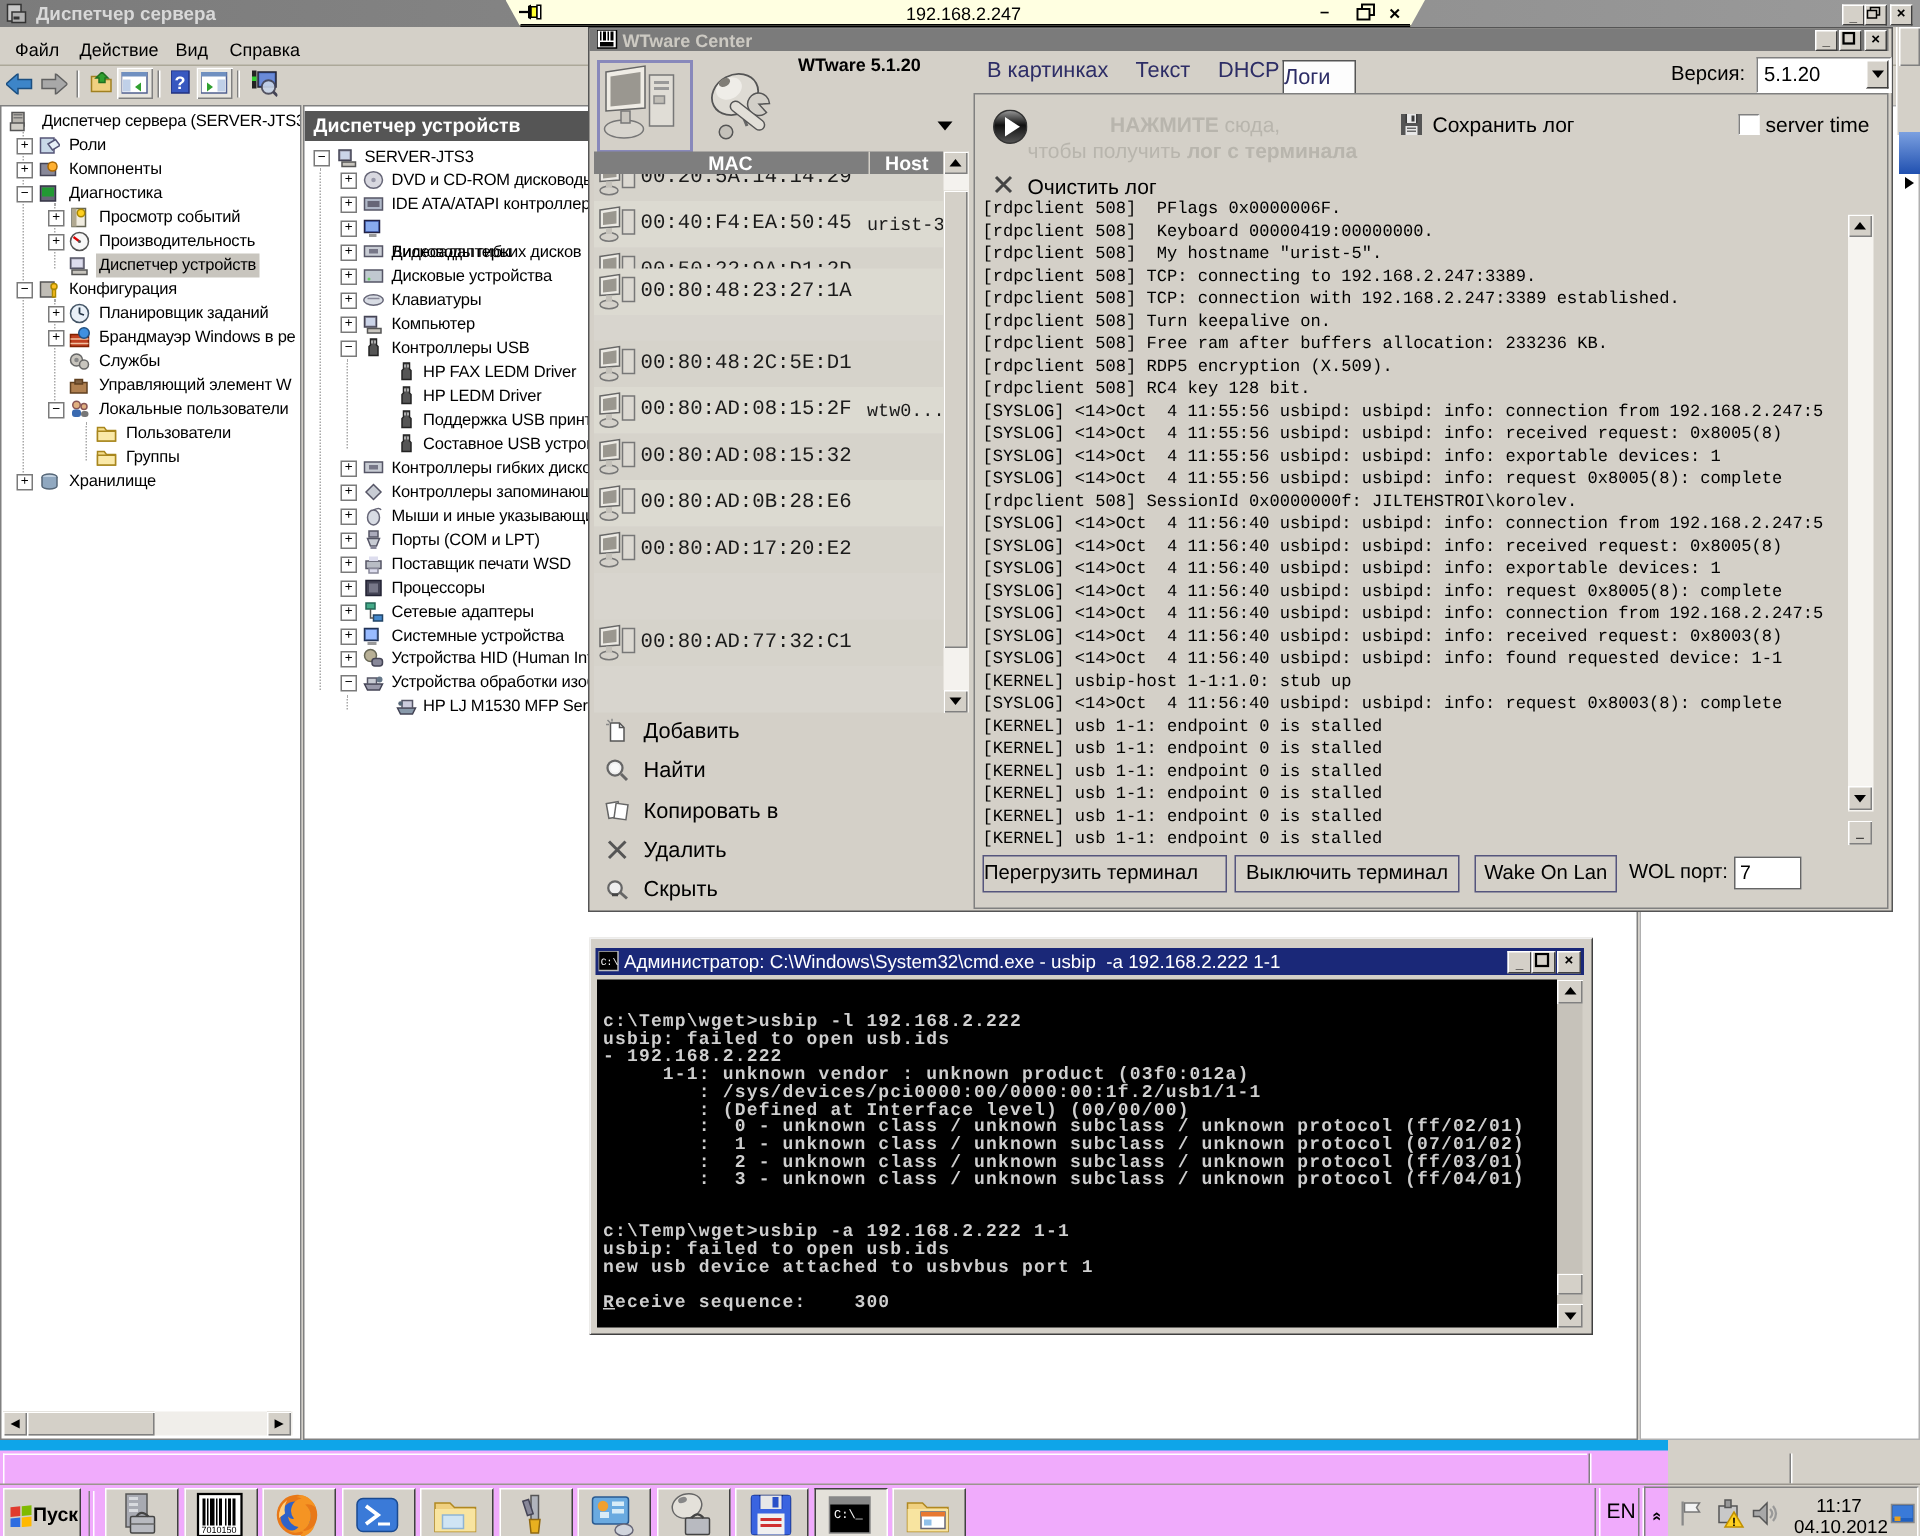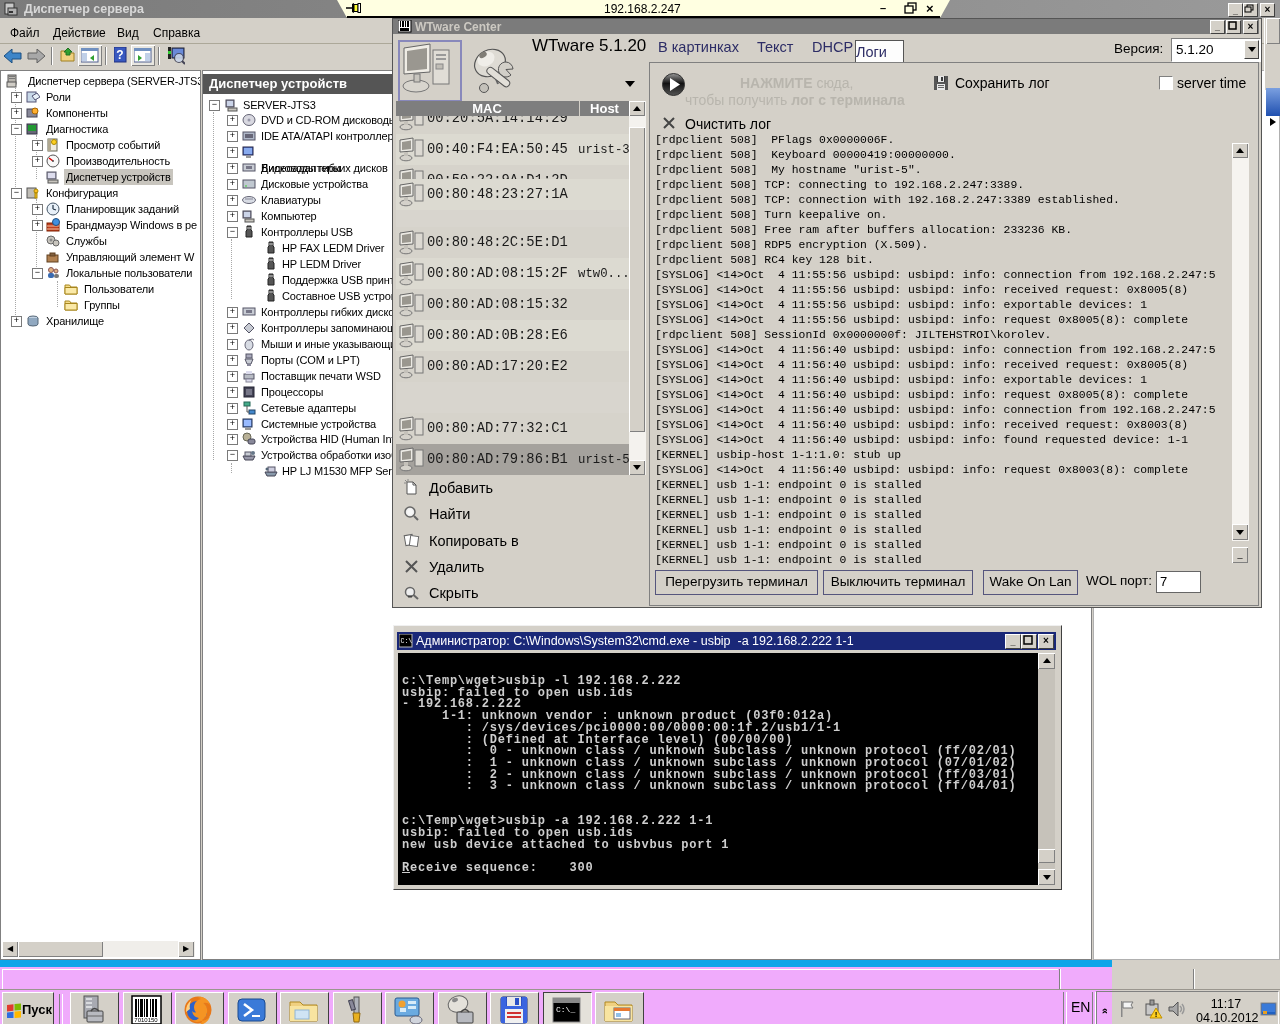--- a/index.html
+++ b/index.html
@@ -506,21 +506,21 @@
     <svg width="52" height="50" viewBox="0 0 52 50">
       <ellipse cx="21" cy="17" rx="16" ry="13" fill="#dedbd4" stroke="#555" stroke-width="1.2" transform="rotate(-28 21 17)"></ellipse>
       <ellipse cx="17" cy="13" rx="9" ry="7" fill="#efede8" transform="rotate(-28 17 13)"></ellipse>
       <ellipse cx="14" cy="9" rx="4" ry="2.6" fill="#807d76" transform="rotate(-28 14 9)"></ellipse>
       <line x1="25" y1="28" x2="29" y2="38" stroke="#666" stroke-width="2"></line>
       <path d="M37 16 a7.5 7.5 0 1 0 5 13 l-5 -5.5 7 -0.5 a7.5 7.5 0 0 0 -7 -7z" fill="#d2cfc8" stroke="#555"></path>
       <rect x="16" y="28" width="27" height="7" rx="3.5" fill="#e2dfd8" stroke="#555" transform="rotate(38 30 31)"></rect>
       <circle cx="15" cy="42" r="4.5" fill="#c4c1ba" stroke="#555"></circle>
     </svg>
   </div>
-  <div class="abs" style="left:139px;top:17px;font-size:17px;font-weight:normal;color:#000">WTware 5.1.20</div>
+  <div class="abs" style="left:139px;top:17px;font-size:12px;font-weight:bold;color:#000">WTware 5.1.20</div>
   <div class="abs" style="left:232px;top:62px;width:0;height:0;border-top:6px solid #000;border-left:5px solid transparent;border-right:5px solid transparent"></div>
 
   <div class="abs" style="left:265px;top:20px;font-size:14.5px;color:#2d2d66">В картинках</div>
   <div class="abs" style="left:364px;top:20px;font-size:14.5px;color:#2d2d66">Текст</div>
   <div class="abs" style="left:419px;top:20px;font-size:14.5px;color:#2d2d66">DHCP</div>
   <div class="abs" style="left:462px;top:21px;width:47px;height:23px;border:1px solid #555;border-bottom:none;background:#fdfdfd;text-align:left;font-size:14.5px;color:#2d2d66;line-height:22px">Логи</div>
 
   <div class="abs" style="left:721px;top:22px;font-size:13.5px;color:#000">Версия:</div>
   <div class="abs s" style="left:778px;top:19px;width:88px;height:22px;background:#fff">
     <div class="abs" style="left:4px;top:3px;font-size:13.5px">5.1.20</div>
@@ -650,33 +650,20 @@
         <div class="abs" style="left:2px;top:3px">
           <svg width="28" height="25" viewBox="0 0 28 25">
             <rect x="17" y="3" width="8" height="16" fill="#dcd9d2" stroke="#777"></rect>
             <polygon points="2,3 15,1 15,14 2,15" fill="#eceae4" stroke="#666"></polygon>
             <polygon points="4,5 13,3.5 13,12 4,13" fill="#9a978f"></polygon>
             <ellipse cx="8" cy="21" rx="6" ry="2.8" fill="#d4d1ca" stroke="#777"></ellipse>
             <rect x="6" y="15" width="4" height="4" fill="#c4c1ba"></rect>
           </svg>
         </div>
         <div class="mono abs" style="left:31px;top:8px;font-size:13.8px;color:#1a1a1a">00:80:AD:77:32:C1</div>
-      </div>
-      <div class="abs" style="left:0;top:328px;width:233px;height:31px;background:#a5a29d;white-space:nowrap;overflow:hidden">
-        <div class="abs" style="left:2px;top:3px">
-          <svg width="28" height="25" viewBox="0 0 28 25">
-            <rect x="17" y="3" width="8" height="16" fill="#dcd9d2" stroke="#777"></rect>
-            <polygon points="2,3 15,1 15,14 2,15" fill="#eceae4" stroke="#666"></polygon>
-            <polygon points="4,5 13,3.5 13,12 4,13" fill="#9a978f"></polygon>
-            <ellipse cx="8" cy="21" rx="6" ry="2.8" fill="#d4d1ca" stroke="#777"></ellipse>
-            <rect x="6" y="15" width="4" height="4" fill="#c4c1ba"></rect>
-          </svg>
-        </div>
-        <div class="mono abs" style="left:31px;top:8px;font-size:13.8px;color:#1a1a1a">00:80:AD:79:86:B1</div>
-        <div class="mono abs" style="left:182px;top:9px;font-size:12.3px;color:#1a1a1a">urist-5</div>
       </div>
     </div>
 
   <div class="abs" style="left:236px;top:82px;width:17px;height:374px;background:#f4f2ee">
     <div class="abs r2" style="left:0;top:0;width:16px;height:15px">
         <div style="margin:5px auto 0;width:0;height:0;border-bottom:5px solid #000;border-left:4px solid transparent;border-right:4px solid transparent"></div>
       </div>
     <div class="abs r2" style="left:0;top:26px;width:16px;height:305px"></div>
     <div class="abs r2" style="left:0;top:359px;width:16px;height:15px">
         <div style="margin:5px auto 0;width:0;height:0;border-top:5px solid #000;border-left:4px solid transparent;border-right:4px solid transparent"></div>
@@ -801,21 +788,21 @@
     <div class="abs" style="left:582px;top:80px;width:17px;height:398px;background:#f6f4f0">
       <div class="abs r2" style="left:0;top:0;width:16px;height:15px">
           <div style="margin:5px auto 0;width:0;height:0;border-bottom:5px solid #000;border-left:4px solid transparent;border-right:4px solid transparent"></div>
         </div>
       <div class="abs r2" style="left:0;top:381px;width:16px;height:16px">
           <div style="margin:6px auto 0;width:0;height:0;border-top:5px solid #000;border-left:4px solid transparent;border-right:4px solid transparent"></div>
         </div>
     </div>
     <div class="abs r2" style="left:582px;top:484px;width:16px;height:16px;font-size:9px;text-align:center;line-height:14px">_</div>
 
-    <div class="abs" style="left:5px;top:507px;width:161px;height:23px;border:1px solid #55557d;background:#d4d0c8;text-align:center;font-size:13.5px;line-height:22px">Перегрузить терминал</div>
+    <div class="abs" style="left:5px;top:507px;width:161px;height:23px;border:1px solid #55557d;background:#d4d0c8;font-size:13.5px;line-height:22px">Перегрузить терминал</div>
     <div class="abs" style="left:173px;top:507px;width:148px;height:23px;border:1px solid #55557d;background:#d4d0c8;text-align:center;font-size:13.5px;line-height:22px">Выключить терминал</div>
     <div class="abs" style="left:333px;top:507px;width:93px;height:23px;border:1px solid #55557d;background:#d4d0c8;text-align:center;font-size:13.5px;line-height:22px">Wake On Lan</div>
     <div class="abs" style="left:436px;top:510px;font-size:13.5px">WOL порт:</div>
     <div class="abs" style="left:506px;top:508px;width:40px;height:20px;border:1px solid #666;background:#fff;font-size:13px;padding-left:3px;line-height:20px">7</div>
   </div>
 </div>
 
 <div class="abs" style="left:393px;top:625px;width:667px;height:263px;background:#d4d0c8;border-top:1px solid #f0f0f0;border-left:1px solid #f0f0f0;border-right:1px solid #404040;border-bottom:1px solid #404040">
   <div class="abs" style="left:3px;top:6px;width:659px;height:18px;background:#1a2878"></div>
   <div class="abs" style="left:5px;top:8px;width:14px;height:14px">

